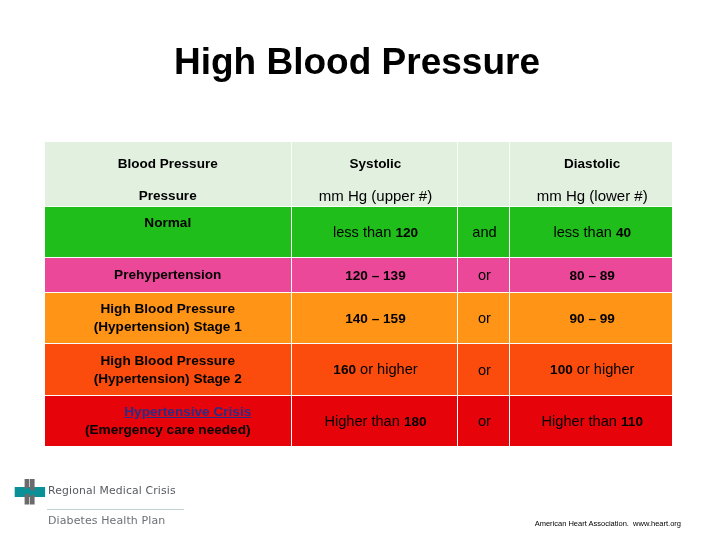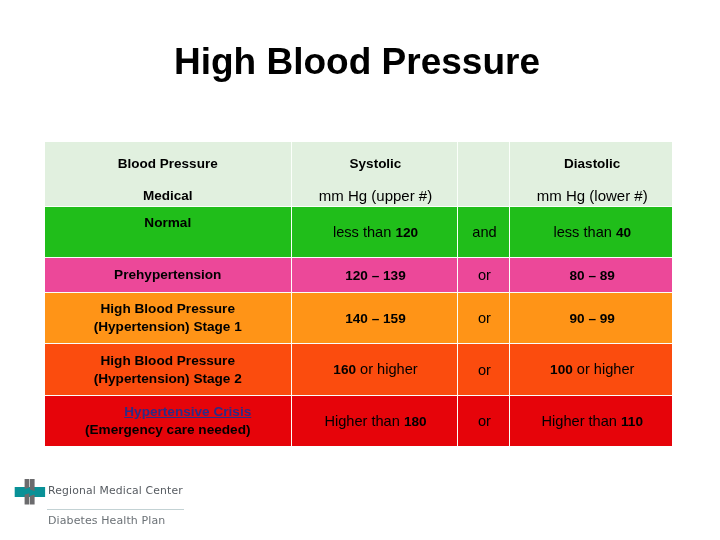--- a/index.html
+++ b/index.html
@@ -79,21 +79,21 @@
     <colgroup>
       <col class="col-cat">
         <col class="col-sys">
         <col class="col-conj">
         <col class="col-dia">
     </colgroup>
     <tbody>
       <tr class="hdr">
         <td>
           <div class="b">Blood Pressure</div>
-          <div class="b">Medical</div>
+          <div class="b">Pressure</div>
         </td>
         <td>
           <div class="b">Systolic</div>
           <div class="n">mm Hg (upper #)</div>
         </td>
         <td></td>
         <td>
           <div class="b">Diastolic</div>
           <div class="n">mm Hg (lower #)</div>
         </td>
@@ -181,22 +181,23 @@
 
   <div>
     <svg class="logo-mark" viewBox="0 0 36 32" width="36" height="32">
       <rect x="1.7" y="11" width="30.4" height="10.0" fill="#099197"></rect>
       <path d="M11.6 3 L16.3 3 L16.3 11.5 L11.6 13.0 Z" fill="#6b6b6d"></path>
       <path d="M16.9 3 L21.6 3 L21.6 14.9 L16.9 13.4 Z" fill="#6b6b6d"></path>
       <path d="M11.6 18.7 L16.3 17.2 L16.3 28.6 L11.6 28.6 Z" fill="#6b6b6d"></path>
       <path d="M16.9 20.1 L21.6 18.6 L21.6 28.6 L16.9 28.6 Z" fill="#6b6b6d"></path>
     </svg>
     <div class="logo-text">
-      <div class="logo-l2">Regional Medical Center</div>
+      <div class="logo-l2">Regional Medical Crisis</div>
     </div>
     <div class="logo-rule"></div>
     <div class="logo-tag">Diabetes Health Plan</div>
   </div>
 
   <div class="credit">
+    <div>American Heart Association.  www.heart.org</div>
   </div>
 
 </div>
 
 </body></html>

